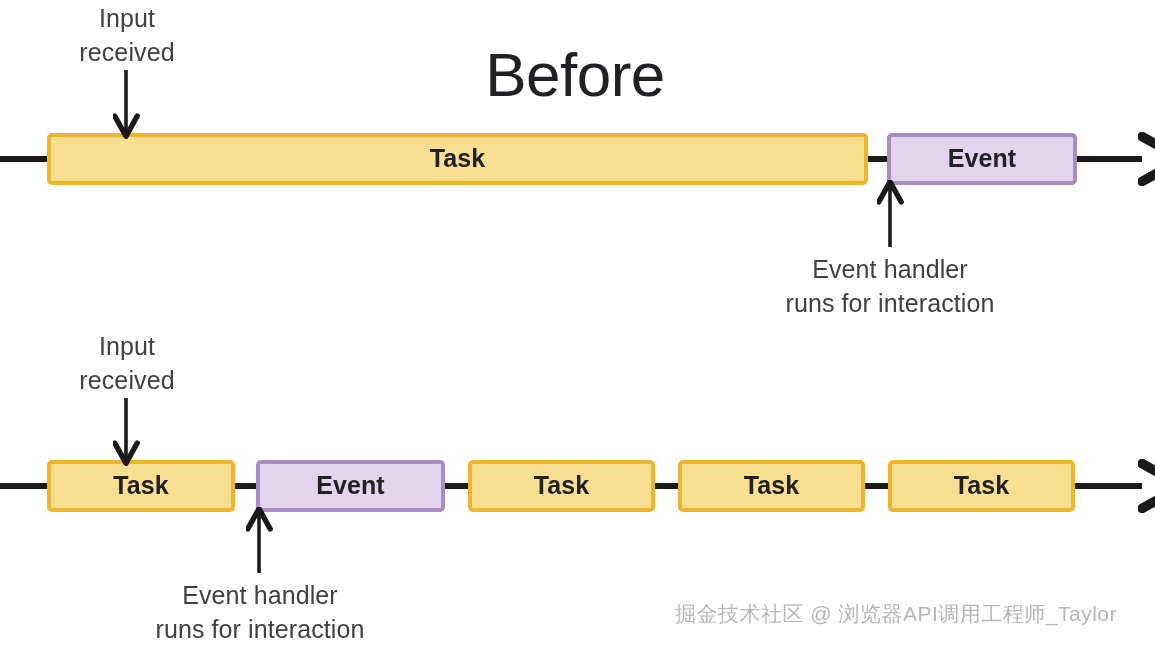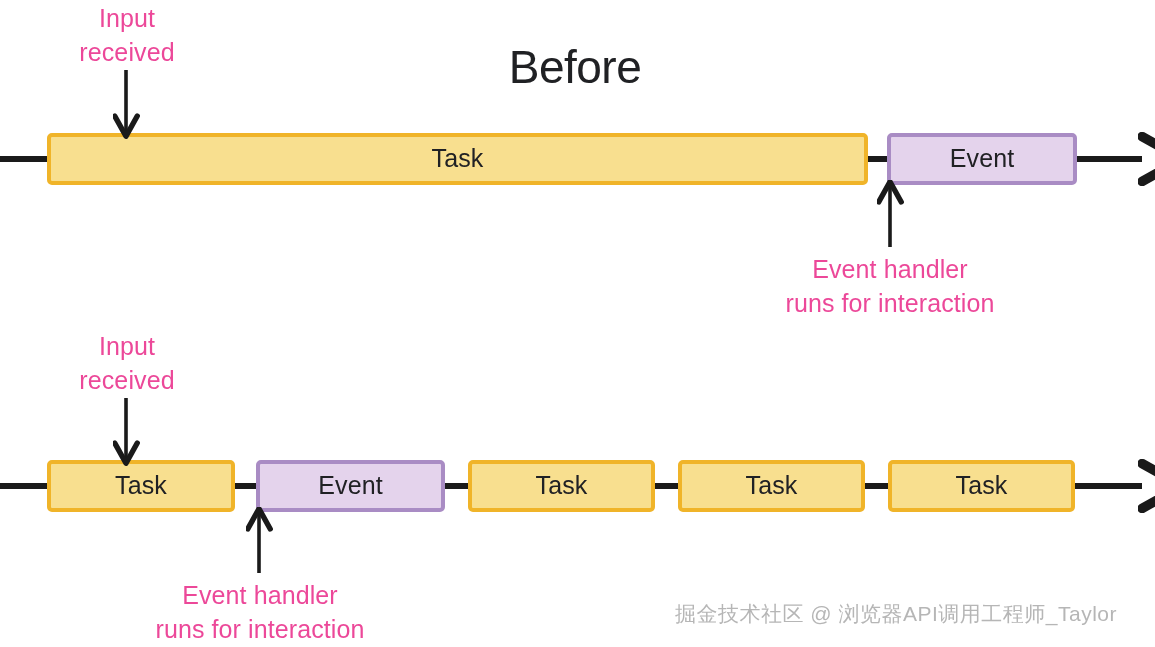--- a/index.html
+++ b/index.html
@@ -25,53 +25,54 @@
   svg#diagram {
     position: absolute;
     left: 0;
     top: 0;
     width: 1155px;
     height: 647px;
     display: block;
   }
   .section-title {
     position: absolute;
-    font-size: 46px;
+    font-size: 62px;
     font-weight: 400;
     letter-spacing: -0.5px;
     color: #202124;
     white-space: nowrap;
     text-align: center;
     line-height: 1;
   }
   #title-before { left: 375px; top: 44px; width: 400px; }
   #title-after  { left: 375px; top: 371px; width: 400px; }
 
   .annotation {
     position: absolute;
     font-size: 25px;
     line-height: 1.36;
-    color: #ec4899;
+    color: #404040;
     text-align: center;
     white-space: pre-line;
     letter-spacing: 0.1px;
   }
   #ann-input-before   { left: 27px;  top: 1px;   width: 200px; }
   #ann-input-after    { left: 27px;  top: 329px; width: 200px; }
   #ann-handler-before { left: 740px; top: 252px; width: 300px; }
   #ann-handler-after  { left: 110px; top: 578px; width: 300px; }
 
   .box-label {
     position: absolute;
     font-size: 25px;
     line-height: 1;
     color: #202124;
     text-align: center;
     white-space: nowrap;
     letter-spacing: 0.1px;
+    font-weight: bold;
   }
   .watermark {
     position: absolute;
     left: 675px;
     top: 601px;
     width: 470px;
     font-size: 21px;
     line-height: 1.2;
     color: #b6b6b6;
     text-align: left;

